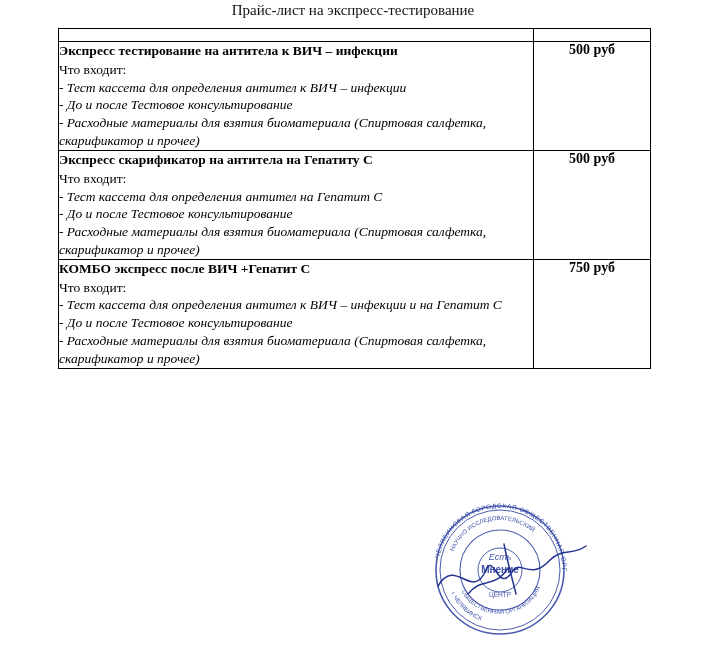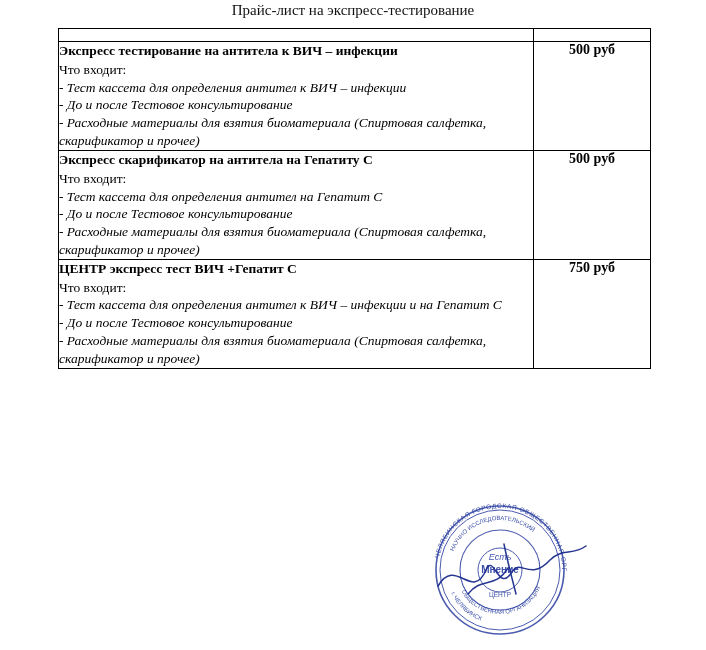--- a/index.html
+++ b/index.html
@@ -133,21 +133,21 @@
           <li>- Тест кассета для определения антител на Гепатит С</li>
           <li>- До и после Тестовое консультирование</li>
           <li>- Расходные материалы для взятия биоматериала (Спиртовая салфетка, скарификатор и прочее)</li>
         </ul>
       </td>
       <td class="col-price price-cell">500 руб</td>
     </tr>
 
     <tr>
       <td class="col-desc desc-cell">
-        <div class="svc-title">ЦЕНТР экспресс тест ВИЧ +Гепатит С</div>
+        <div class="svc-title">КОМБО экспресс после ВИЧ +Гепатит С</div>
         <div class="sub">Что входит:</div>
         <ul>
           <li>- Тест кассета для определения антител к ВИЧ – инфекции и на Гепатит С</li>
           <li>- До и после Тестовое консультирование</li>
           <li>- Расходные материалы для взятия биоматериала (Спиртовая салфетка, скарификатор и прочее)</li>
         </ul>
       </td>
       <td class="col-price price-cell">750 руб</td>
     </tr>
   </tbody>

